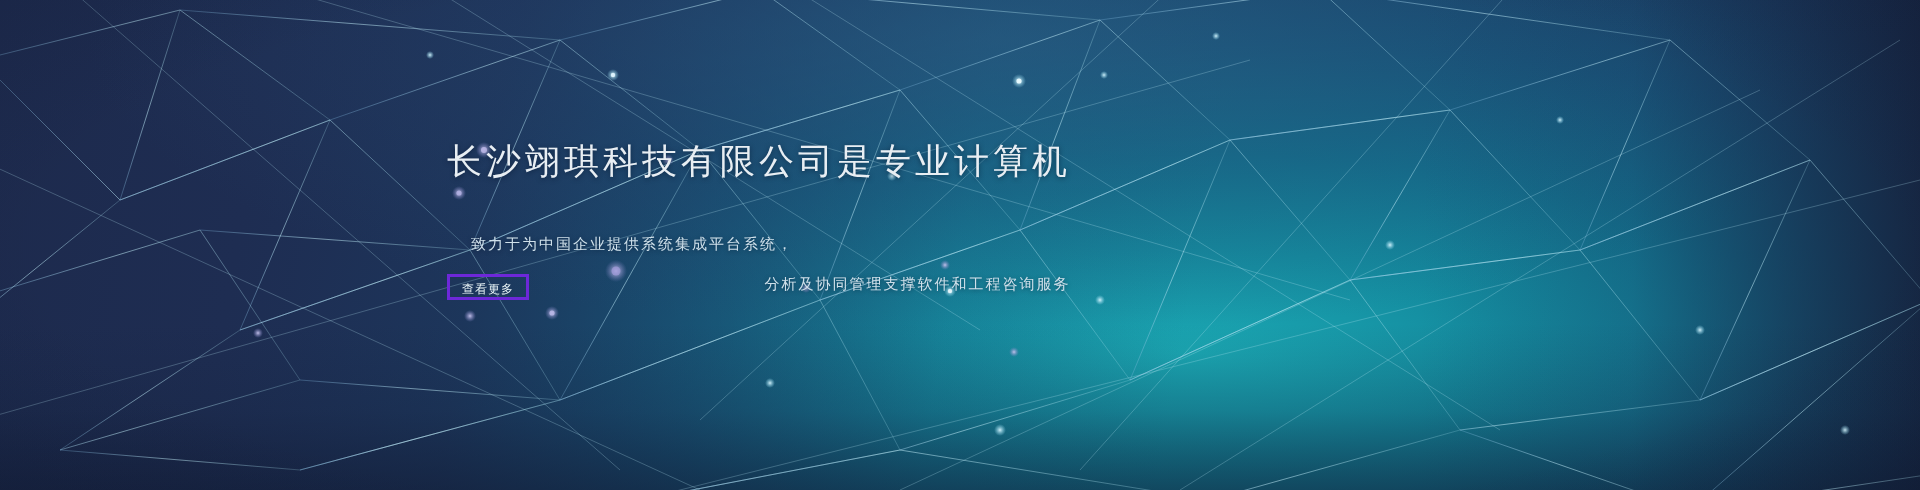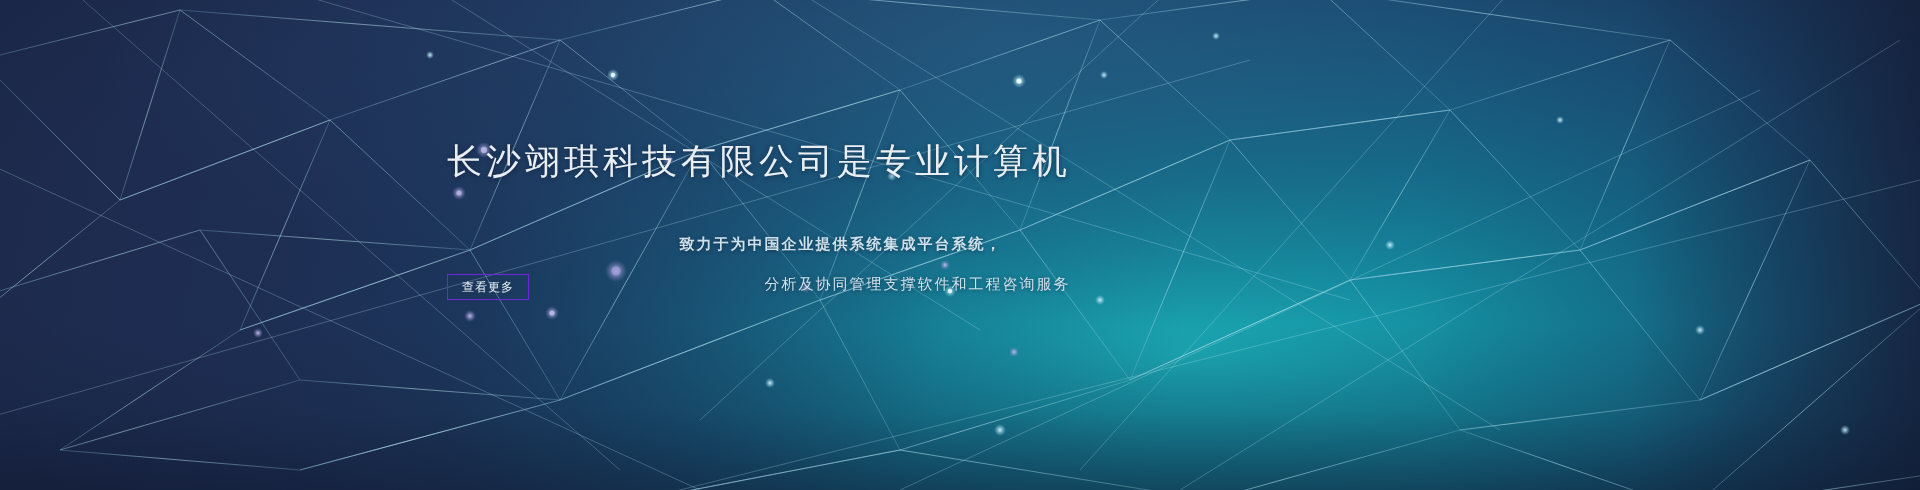--- a/index.html
+++ b/index.html
@@ -64,28 +64,28 @@
     position:absolute;
     left:24px;top:212px;
     width:740px;
     color:#cfe0ea;
     font-size:15px;
     line-height:40px;
     letter-spacing:2px;
     text-shadow:0 1px 4px rgba(6,18,40,0.5);
   }
   .sub-line{display:block;white-space:nowrap;}
-  .sub-line.l1{text-align:center;padding-left:0;font-weight:bold;}
+  .sub-line.l1{text-align:left;padding-left:0;}
   .sub-line.l2{text-align:center;padding-left:153px;}
 
   .more-btn{
     position:absolute;
     left:0;top:262px;
     width:82px;height:26px;
-    border:1px solid #6d28d9;
+    border:3px solid #6d28d9;
     background:transparent;
     color:#e9f4f7;
     font-size:12px;
     letter-spacing:1px;
     line-height:24px;
     text-align:center;
     cursor:pointer;
     box-sizing:border-box;
     font-family:"Liberation Sans","DejaVu Sans",sans-serif;
     padding:0;

